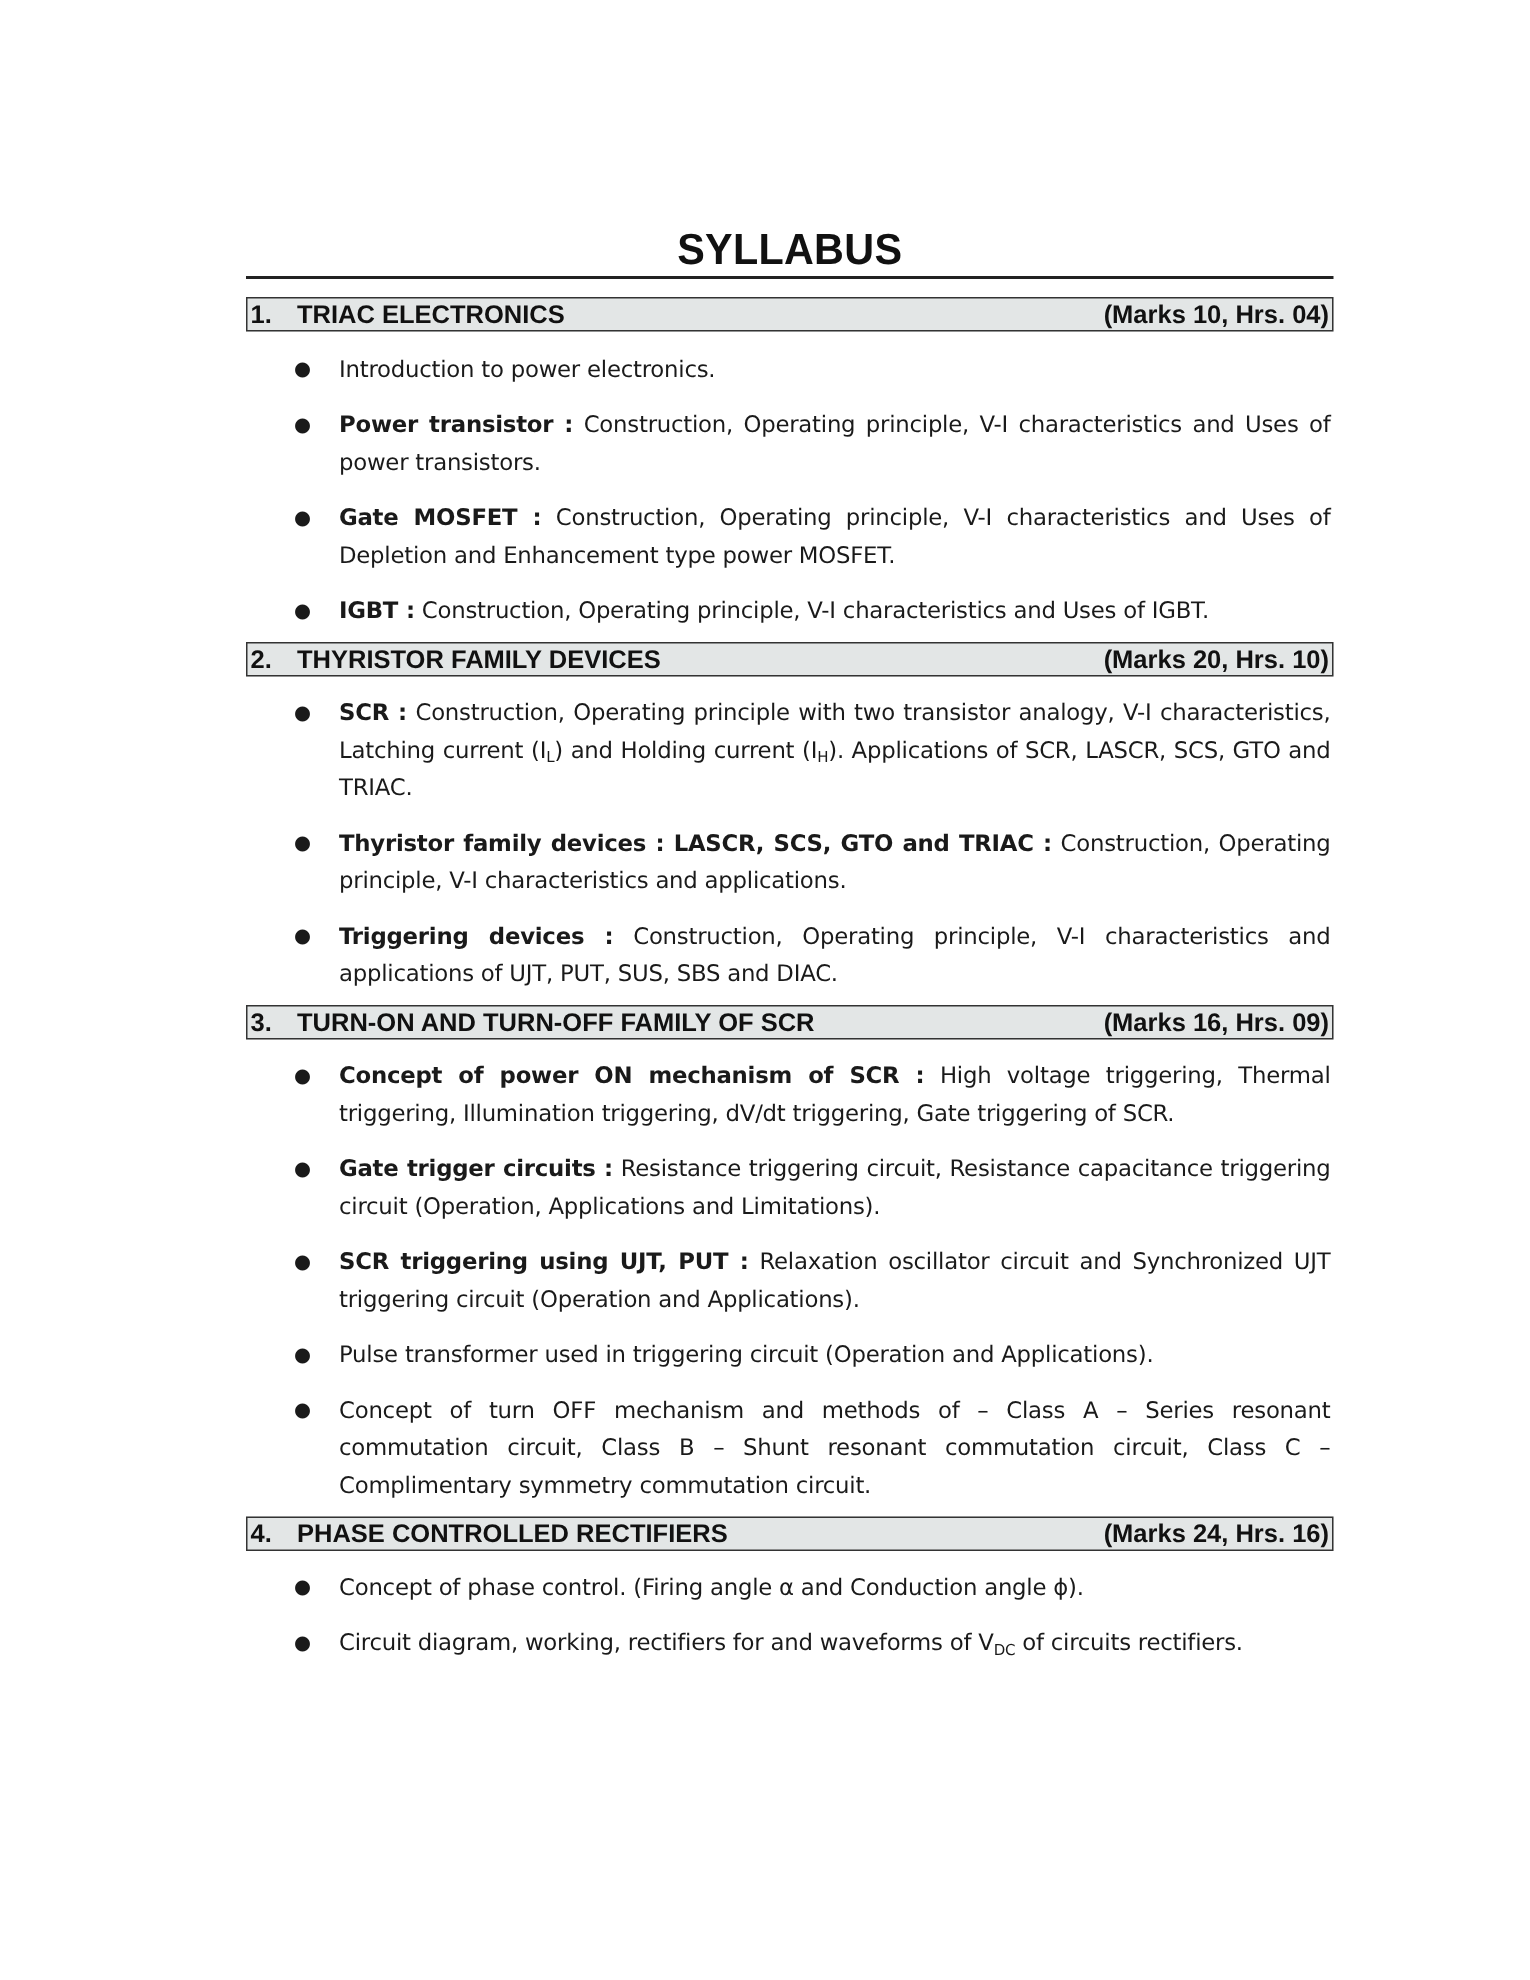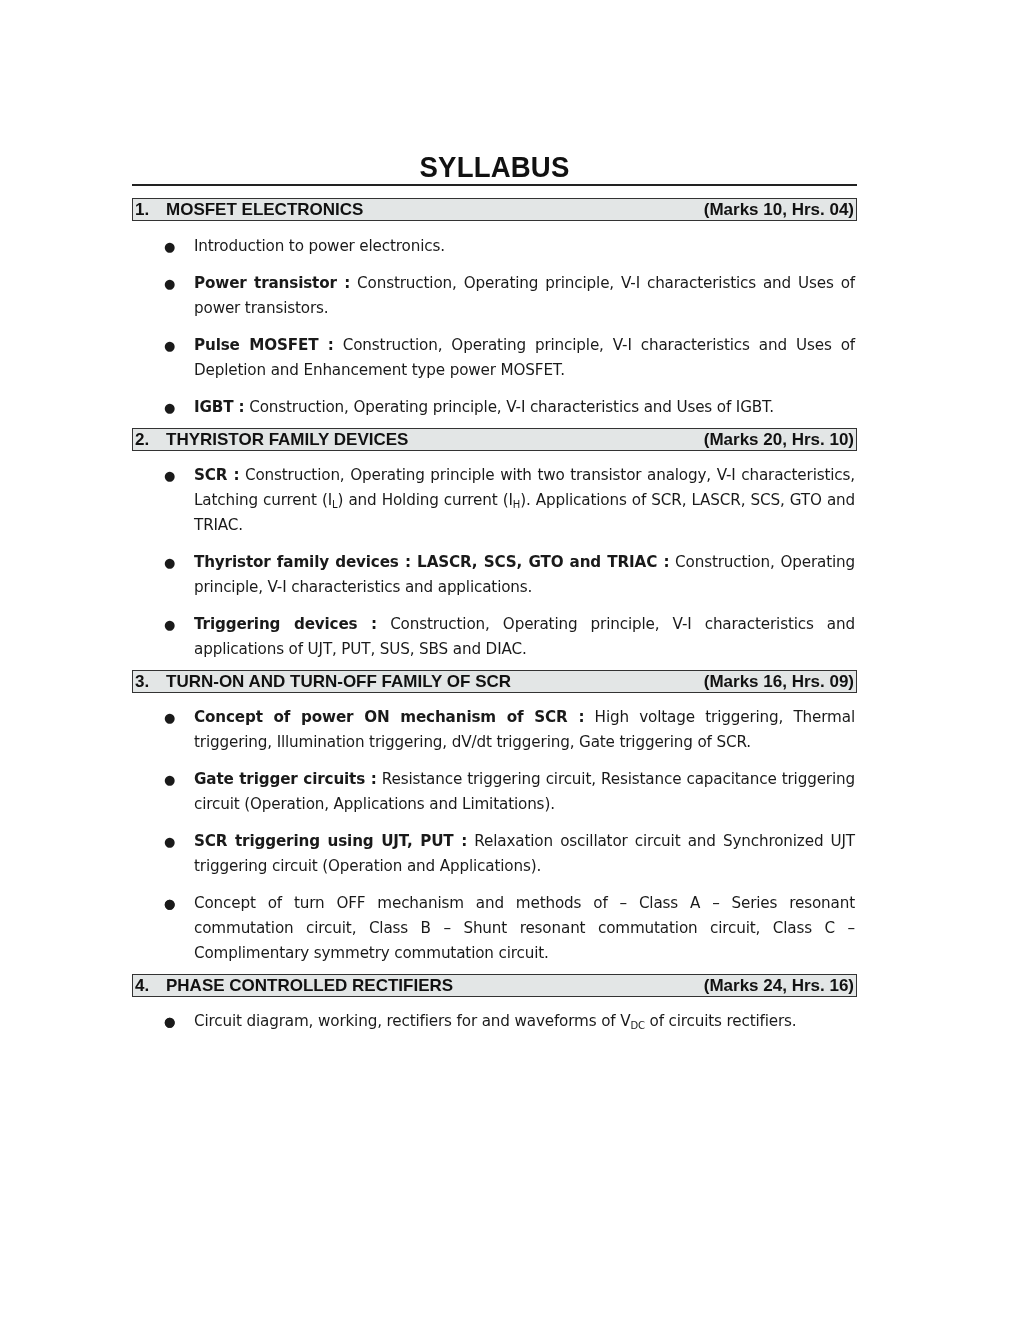--- a/index.html
+++ b/index.html
@@ -1,17 +1,17 @@
 <!DOCTYPE html>
 <html><head>
   <meta charset="utf-8">
   <style>
     html, body { margin: 0; padding: 0; background: #ffffff; }
     body { width: 1020px; height: 1320px; position: relative; overflow: hidden; }
-    .page { position: absolute; left: 132px; top: 150px; width: 725px; color: #111; }
+    .page { position: absolute; left: 164px; top: 150px; width: 725px; color: #111; }
     .title {
       font-family: "Liberation Sans", sans-serif; font-weight: bold; font-size: 29px;
       text-align: center; height: 34px; line-height: 34px; margin: 0; transform: scaleX(0.95);
       letter-spacing: 0.2px;
     }
     .title-rule { height: 0; border-top: 2px solid #222; margin-top: 0px; }
     .section-head {
       margin-top: 12px; height: 23px; background: #e3e6e6;
       border: 1.5px solid #333; border-right-width: 1px;
       display: flex; align-items: center; justify-content: space-between;
@@ -33,28 +33,28 @@
 </head>
 <body>
 
 <div class="page">
   <h1 class="title">SYLLABUS</h1>
   <div class="title-rule"></div>
   <div id="sections">
       <div class="section-head" style="margin-top: 12px;">
         <span class="left">
           <span class="num">1.</span>
-          <span>MOSFET ELECTRONICS</span>
+          <span>TRIAC ELECTRONICS</span>
         </span>
         <span>(Marks 10, Hrs. 04)</span>
       </div>
       <ul class="items">
         <li class="item" style="margin-top: 13px;"><span class="bullet">●</span><span>Introduction to power electronics.</span></li>
         <li class="item" style="margin-top: 12px;"><span class="bullet">●</span><b>Power transistor :</b><span> Construction, Operating principle, V-I characteristics and Uses of power transistors.</span></li>
-        <li class="item" style="margin-top: 12px;"><span class="bullet">●</span><b>Pulse MOSFET :</b><span> Construction, Operating principle, V-I characteristics and Uses of Depletion and Enhancement type power MOSFET.</span></li>
+        <li class="item" style="margin-top: 12px;"><span class="bullet">●</span><b>Gate MOSFET :</b><span> Construction, Operating principle, V-I characteristics and Uses of Depletion and Enhancement type power MOSFET.</span></li>
         <li class="item" style="margin-top: 12px;"><span class="bullet">●</span><b>IGBT :</b><span> Construction, Operating principle, V-I characteristics and Uses of IGBT.</span></li>
       </ul>
       <div class="section-head" style="margin-top: 8px;">
         <span class="left">
           <span class="num">2.</span>
           <span>THYRISTOR FAMILY DEVICES</span>
         </span>
         <span>(Marks 20, Hrs. 10)</span>
       </div>
       <ul class="items">
@@ -66,28 +66,28 @@
         <span class="left">
           <span class="num">3.</span>
           <span>TURN-ON AND TURN-OFF FAMILY OF SCR</span>
         </span>
         <span>(Marks 16, Hrs. 09)</span>
       </div>
       <ul class="items">
         <li class="item" style="margin-top: 12px;"><span class="bullet">●</span><b>Concept of power ON mechanism of SCR :</b><span> High voltage triggering, Thermal triggering, Illumination triggering, dV/dt triggering, Gate triggering of SCR.</span></li>
         <li class="item" style="margin-top: 12px;"><span class="bullet">●</span><b>Gate trigger circuits :</b><span> Resistance triggering circuit, Resistance capacitance triggering circuit (Operation, Applications and Limitations).</span></li>
         <li class="item" style="margin-top: 12px;"><span class="bullet">●</span><b>SCR triggering using UJT, PUT :</b><span> Relaxation oscillator circuit and Synchronized UJT triggering circuit (Operation and Applications).</span></li>
-        <li class="item" style="margin-top: 12px;"><span class="bullet">●</span></li>
+        <li class="item" style="margin-top: 12px;"><span class="bullet">●</span><span>Pulse transformer used in triggering circuit (Operation and Applications).</span></li>
         <li class="item" style="margin-top: 12px;"><span class="bullet">●</span><span>Concept of turn OFF mechanism and methods of – Class A – Series resonant commutation circuit, Class B – Shunt resonant commutation circuit, Class C – Complimentary symmetry commutation circuit.</span></li>
       </ul>
       <div class="section-head" style="margin-top: 8px;">
         <span class="left">
           <span class="num">4.</span>
           <span>PHASE CONTROLLED RECTIFIERS</span>
         </span>
         <span>(Marks 24, Hrs. 16)</span>
       </div>
       <ul class="items">
-        <li class="item" style="margin-top: 12px;"><span class="bullet">●</span></li>
+        <li class="item" style="margin-top: 12px;"><span class="bullet">●</span><span>Concept of phase control. (Firing angle α and Conduction angle ϕ).</span></li>
         <li class="item" style="margin-top: 12px;"><span class="bullet">●</span><span>Circuit diagram, working, rectifiers for and waveforms of V</span><sub>DC</sub><span> of circuits rectifiers.</span></li>
       </ul>
     </div>
 </div>
 
 </body></html>

